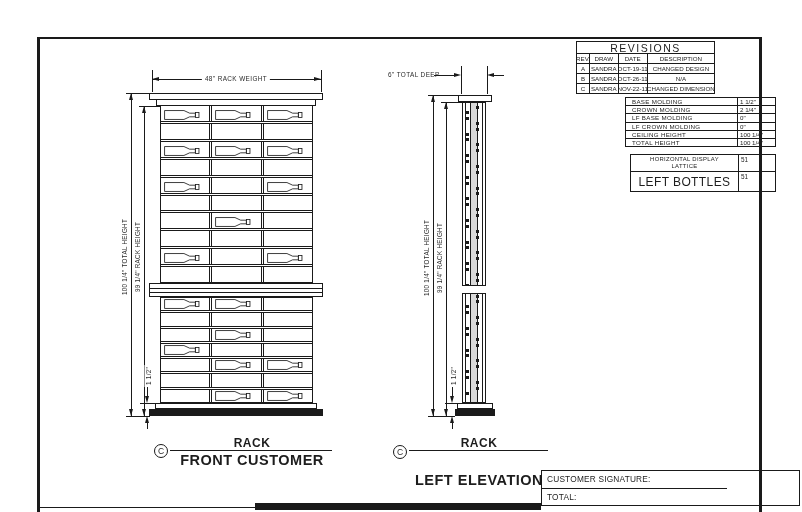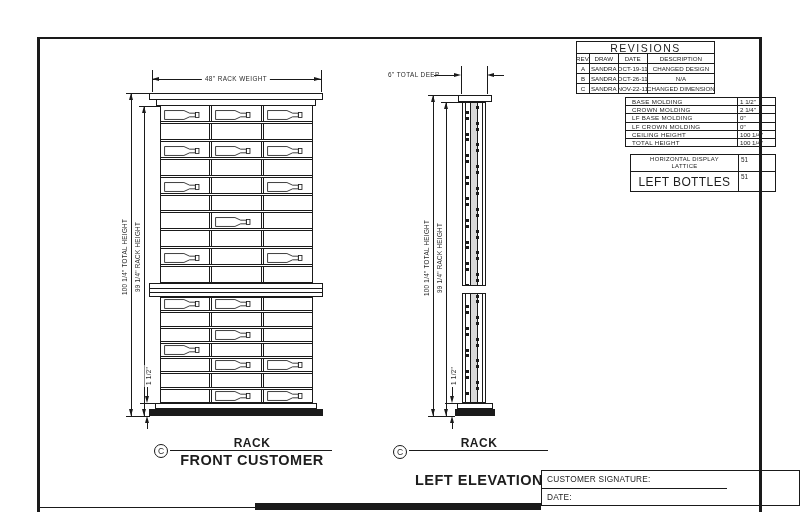--- a/index.html
+++ b/index.html
@@ -518,15 +518,15 @@
   </div>
   <div class="cnt-row r2">
     <div class="cnt-label2">LEFT BOTTLES</div>
     <div class="cnt-value">51</div>
   </div>
 </div>
 
 <div class="abs tblock">
   <div class="tb-left">
     <div class="tb-sig">CUSTOMER SIGNATURE:</div>
-    <div class="tb-date">DATE:</div>
+    <div class="tb-date">TOTAL:</div>
   </div>
 </div>
 
 </body></html>

